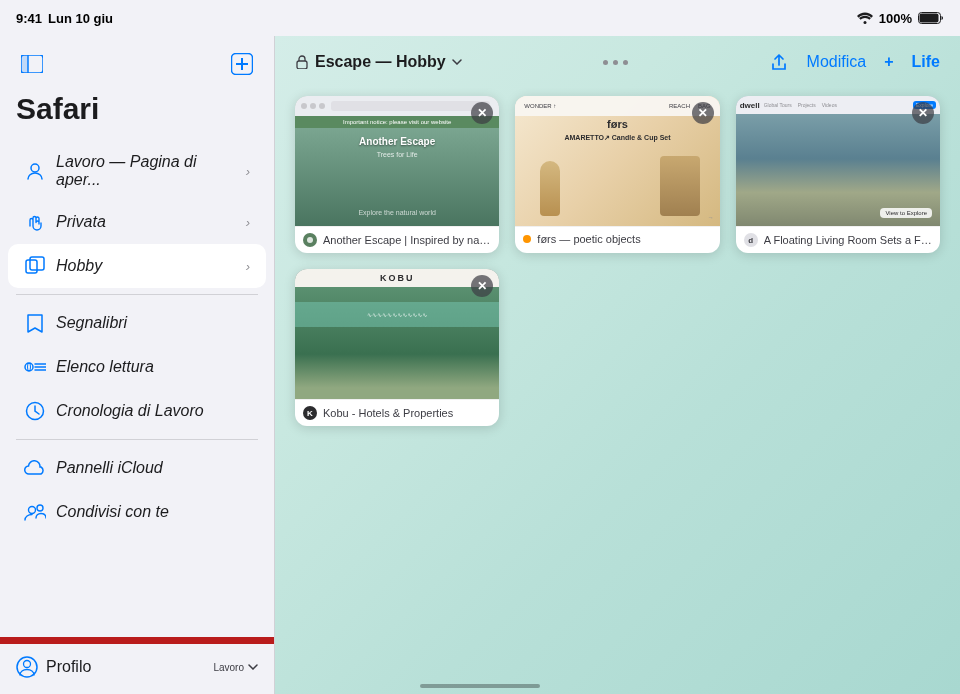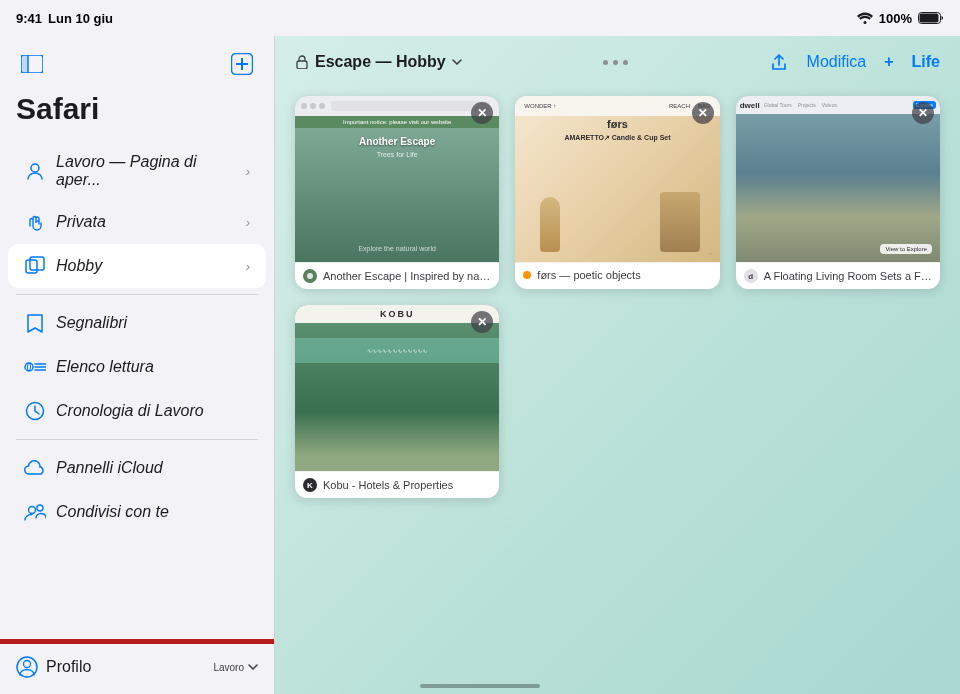--- a/index.html
+++ b/index.html
@@ -128,21 +128,21 @@
       gap: 10px;
       font-size: 16px;
       color: #1c1c1e;
     }
 
     .sidebar-bottom {
       padding: 12px 16px 16px 16px;
       display: flex;
       align-items: center;
       justify-content: space-between;
-      border-top: 5px solid #b91c1c;
+      border-top: 7px solid #b91c1c;
     }
 
     .sidebar-bottom-profile {
       display: flex;
       align-items: center;
       gap: 8px;
       font-size: 16px;
       color: #1c1c1e;
       cursor: pointer;
     }
@@ -233,21 +233,21 @@
       background: #ffffff;
       border-radius: 12px;
       overflow: hidden;
       box-shadow: 0 2px 12px rgba(0,0,0,0.15);
       position: relative;
       cursor: pointer;
     }
 
     .tab-card-thumbnail {
       width: 100%;
-      height: 166px;
+      height: 130px;
       overflow: hidden;
       position: relative;
     }
 
     .tab-card-footer {
       display: flex;
       align-items: center;
       padding: 6px 8px;
       gap: 6px;
       border-top: 1px solid #f0f0f0;

